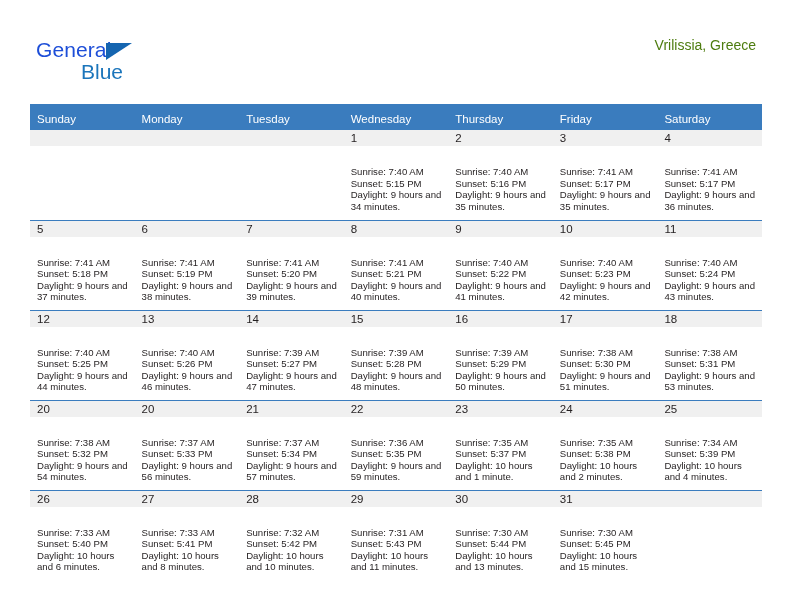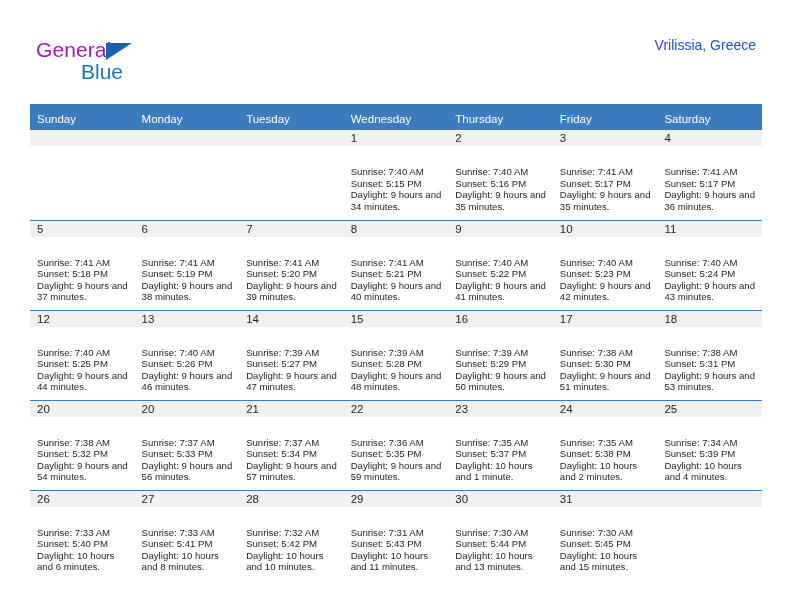--- a/index.html
+++ b/index.html
@@ -28,21 +28,21 @@
     position: absolute;
     left: 36px;
     top: 38px;
     width: 140px;
     height: 50px;
   }
   .brand-general {
     position: absolute;
     left: 0; top: 0;
     font-size: 21px;
-    color: #a21caf;
+    color: #1d4ed8;
     letter-spacing: 0.1px;
     line-height: 24px;
     font-family: "Liberation Sans", sans-serif;
   }
   .brand-tri {
     position: absolute;
     left: 70px;
     top: 5px;
     width: 0; height: 0;
     border-left: 26px solid #1565b0;
@@ -67,21 +67,21 @@
   .cal-title {
     font-size: 27px;
     color: #231f20;
     line-height: 32px;
     font-weight: normal;
     font-family: "Liberation Sans", sans-serif;
   }
   .cal-location {
     margin-top: 5px;
     font-size: 14px;
-    color: #1d4ed8;
+    color: #4d7c0f;
     line-height: 17px;
     font-family: "Liberation Sans", sans-serif;
   }
 
   
   .calendar {
     position: absolute;
     left: 30px;
     top: 104px;
     width: 732px;

